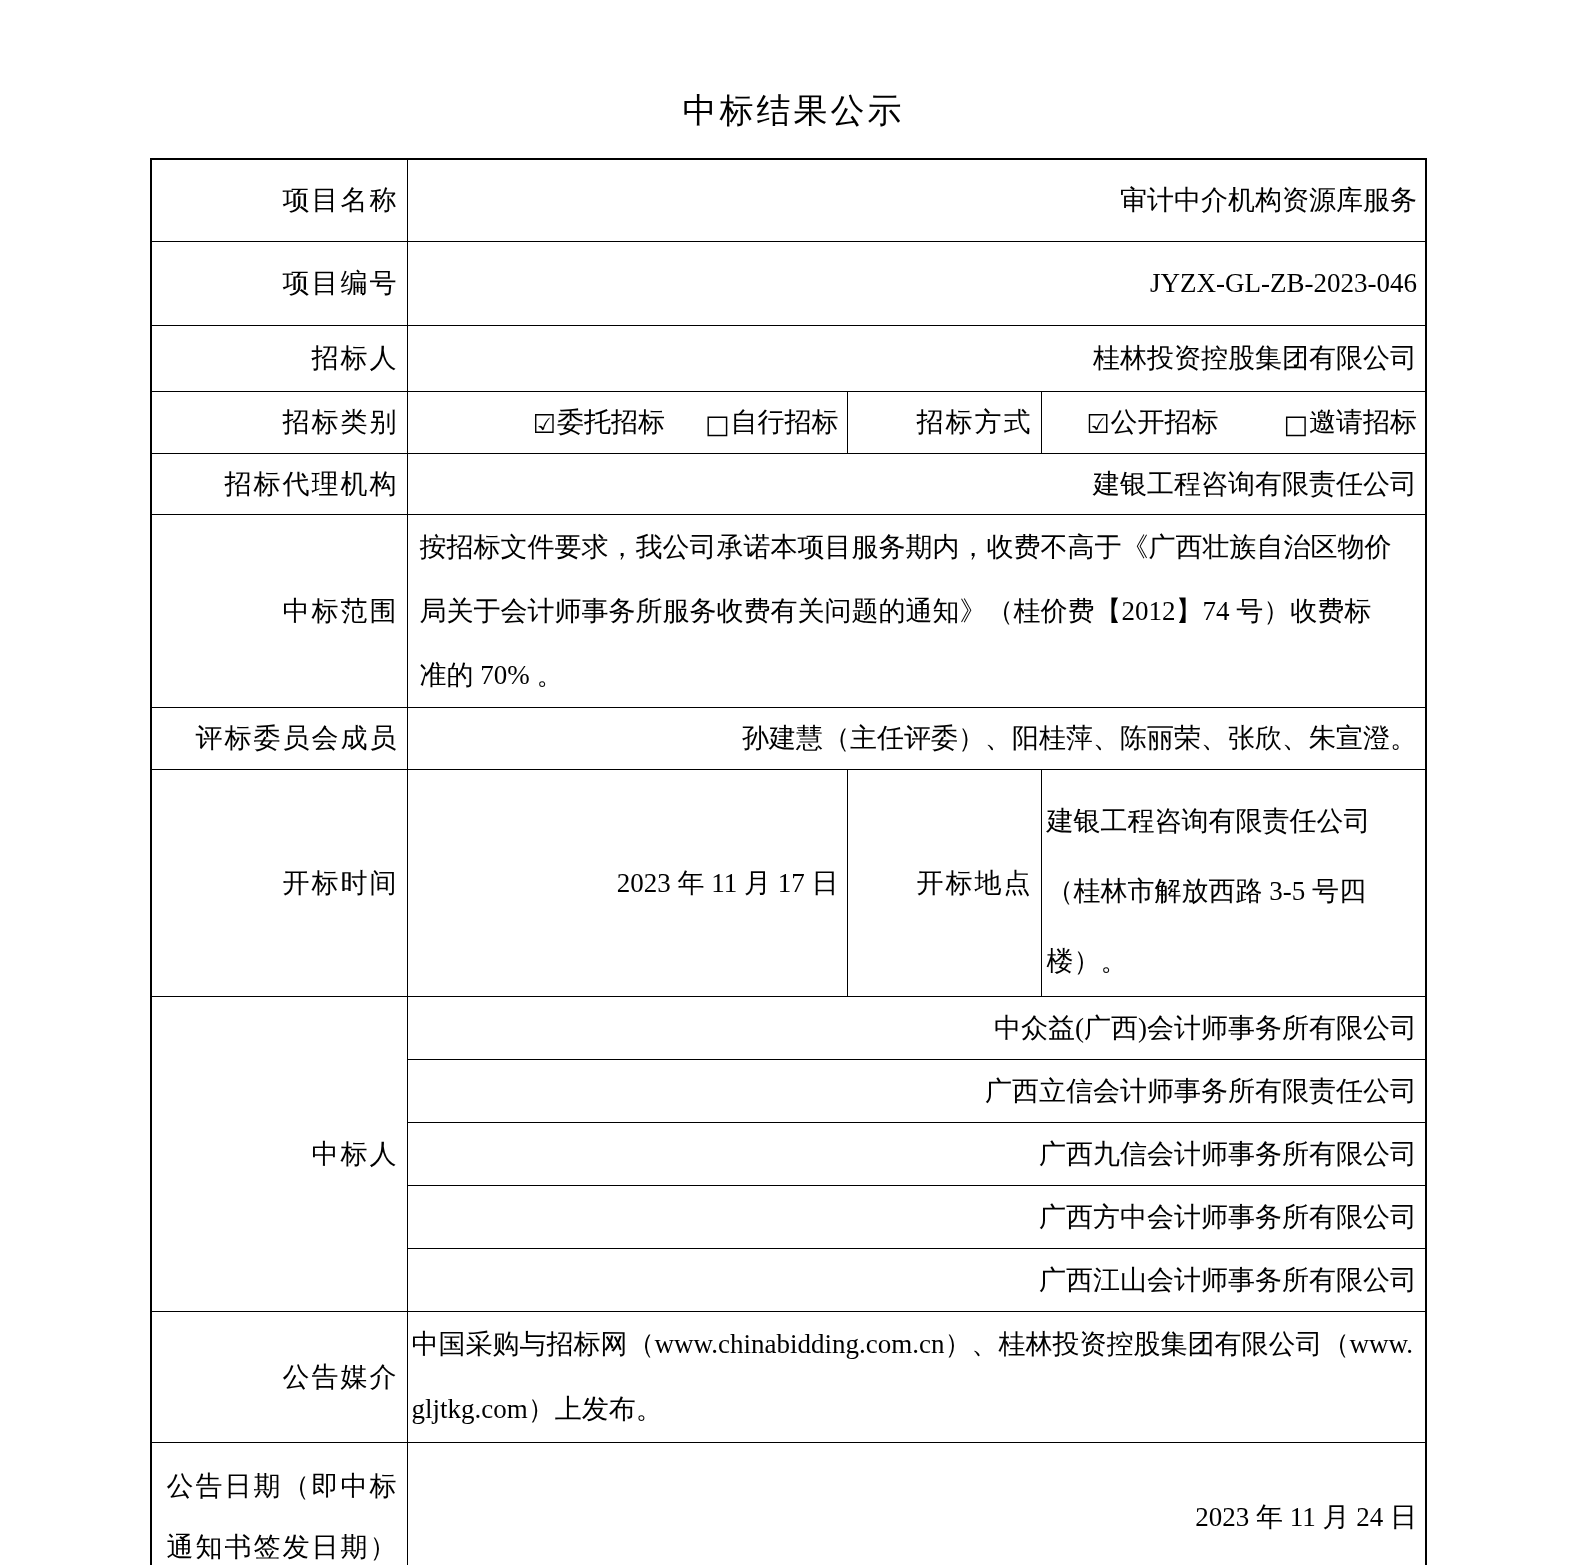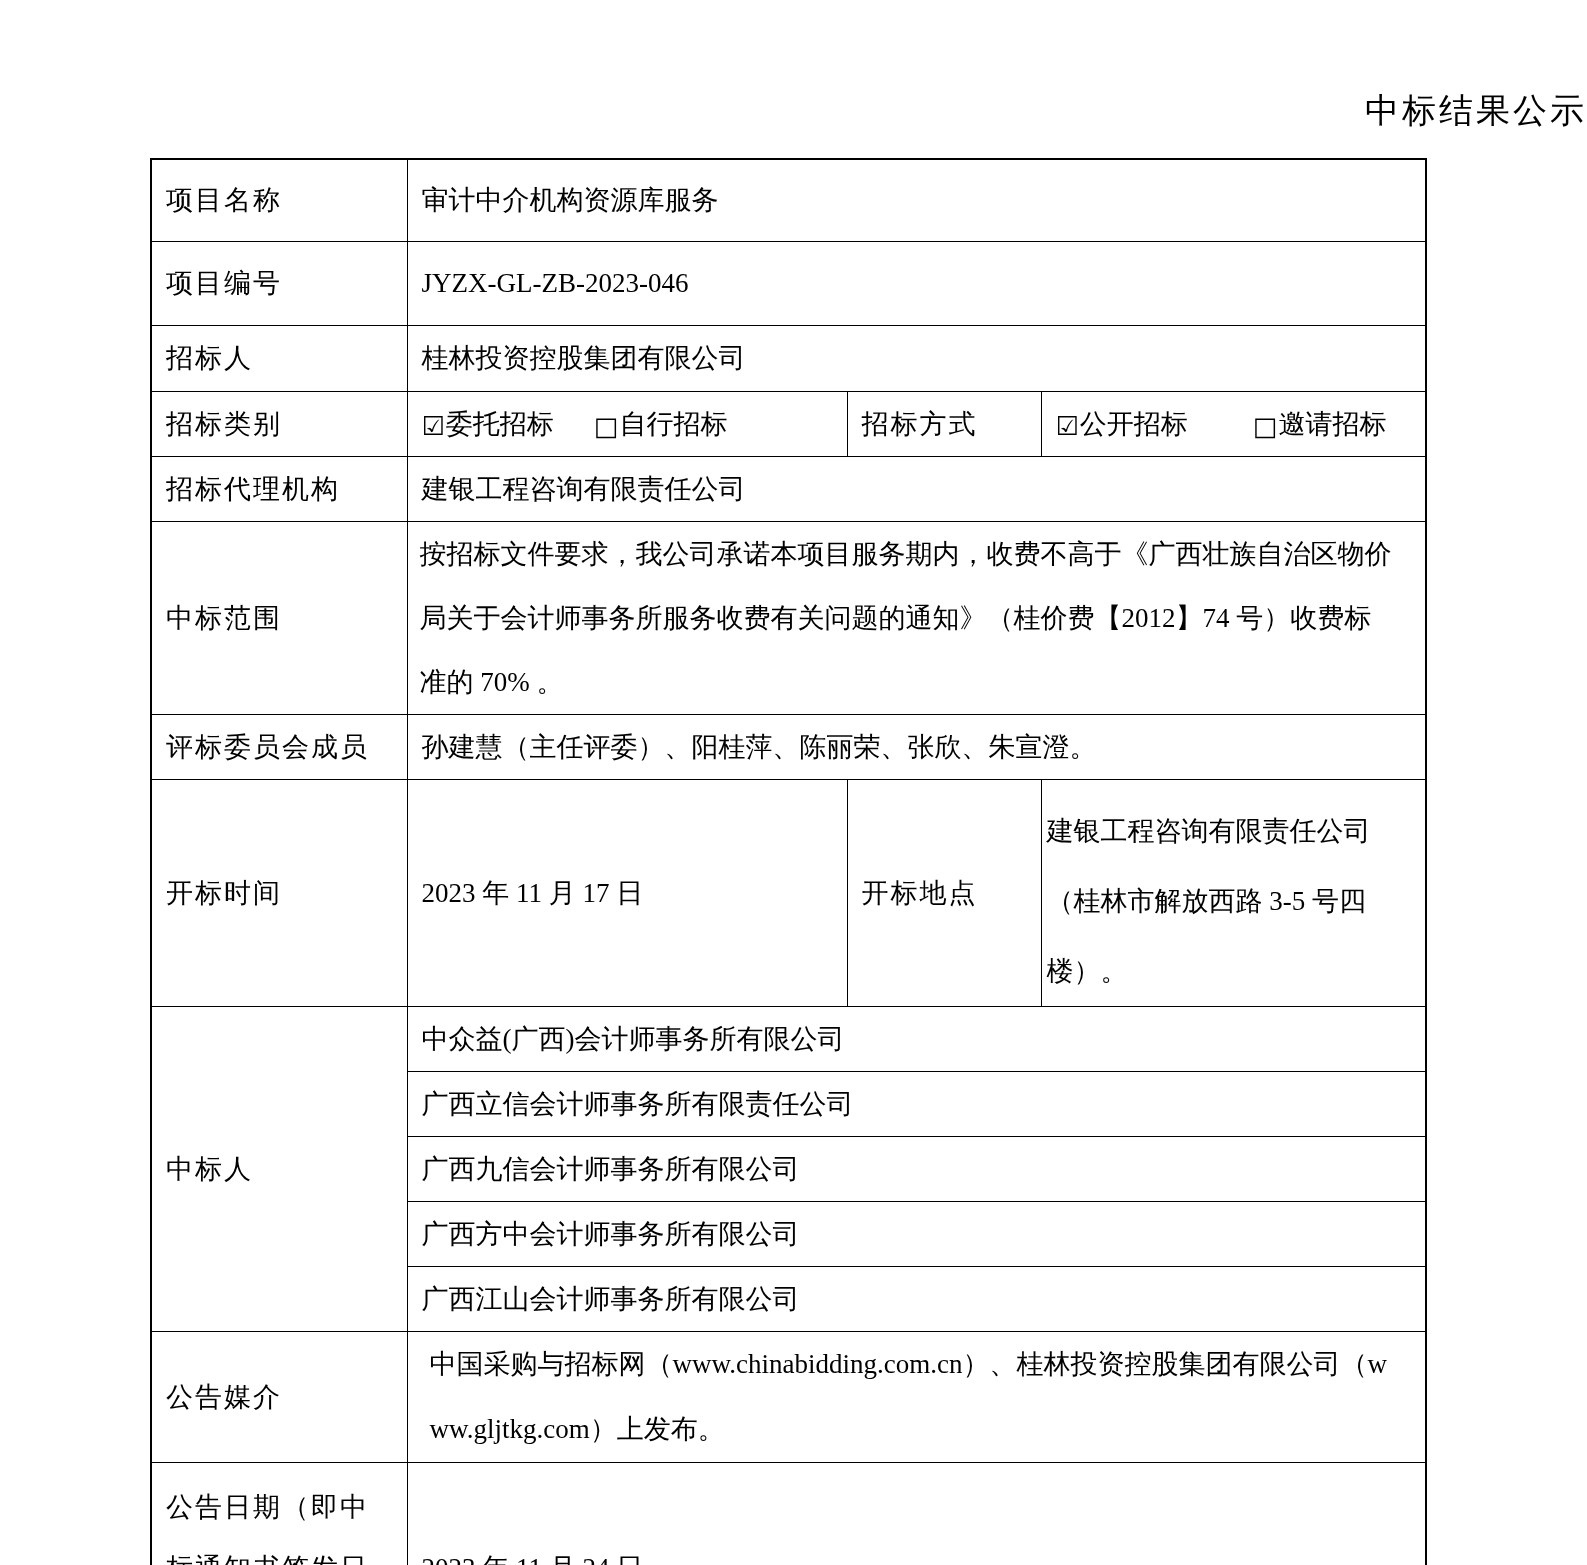--- a/index.html
+++ b/index.html
@@ -10,52 +10,52 @@
     color:#000000;
     font-family:"Liberation Serif", serif;
     -webkit-font-smoothing:antialiased;
   }
   .page{width:1587px;height:1565px;position:relative;}
   .doc-title{
     margin:92px 0 0 0;
     font-size:34px;
     font-weight:400;
     letter-spacing:3px;
-    text-align:right;
+    text-align:center;
     line-height:36px;
     font-family:"Liberation Sans", sans-serif;
   }
   table.doc-table{
     border-collapse:collapse;
     table-layout:fixed;
     width:1275px;
     margin:30px 0 0 150px;
     border:2px solid #000;
   }
   td{
     border:1px solid #000;
     font-size:27px;
-    text-align:left;
+    text-align:right;
     vertical-align:middle;
-    padding:14px;
+    padding:8px;
     overflow:hidden;
     word-break:break-all;
   }
   col.c1{width:256px;}
   col.c2{width:440px;}
   col.c3{width:194px;}
   col.c4{width:385px;}
   .lbl{letter-spacing:2px;}
   .rh1{height:82px;}  .rh2{height:84px;}  .rh3{height:66px;}
   .rh4{height:62px;}  .rh5{height:61px;}  .rh6{height:192px;}
   .rh7{height:62px;font-family:Liberation Serif, serif;}  .rh8{height:126px;} .rhw{height:63px;}
   .rhm{height:130px;} .rhd{height:150px;}
   .val-left{text-align:left;}
   .scope-cell{line-height:64px;padding:0 28px 0 12px;}
-  .media-cell{line-height:65px;padding:0 22px;font-family:Liberation Serif, serif;}
+  .media-cell{line-height:65px;padding:0 4px;font-family:Liberation Serif, serif;}
   .place-cell{line-height:70px;padding:16px 2px 0 5px;}
   .date-lbl{line-height:61px;}
   .checks{white-space:nowrap;}
   .opt{display:inline-block;}
   .gap1{margin-right:40px;}
   .gap2{margin-right:65px;}
   .box{
     font-family:"DejaVu Sans", sans-serif;
     font-size:26px;
     display:inline-block;

